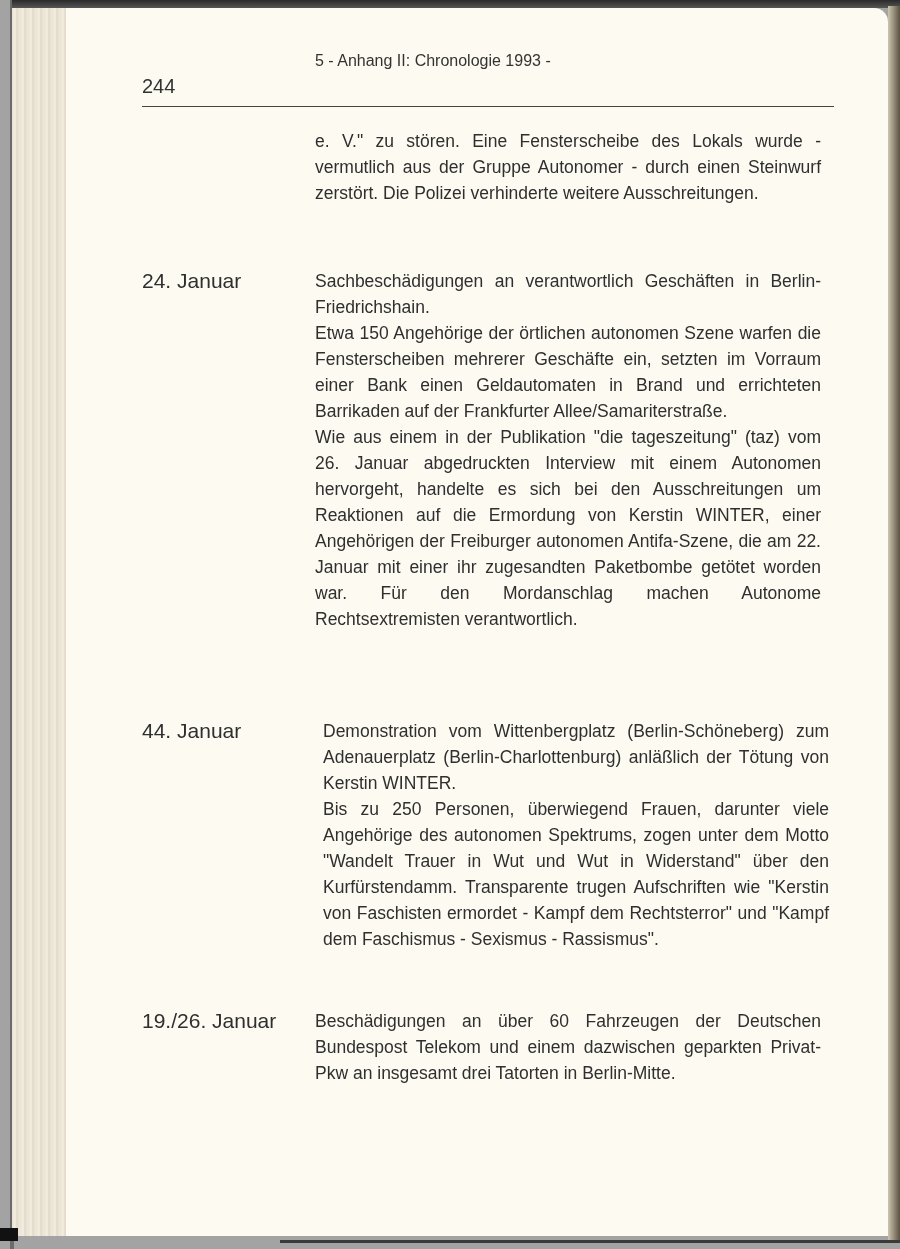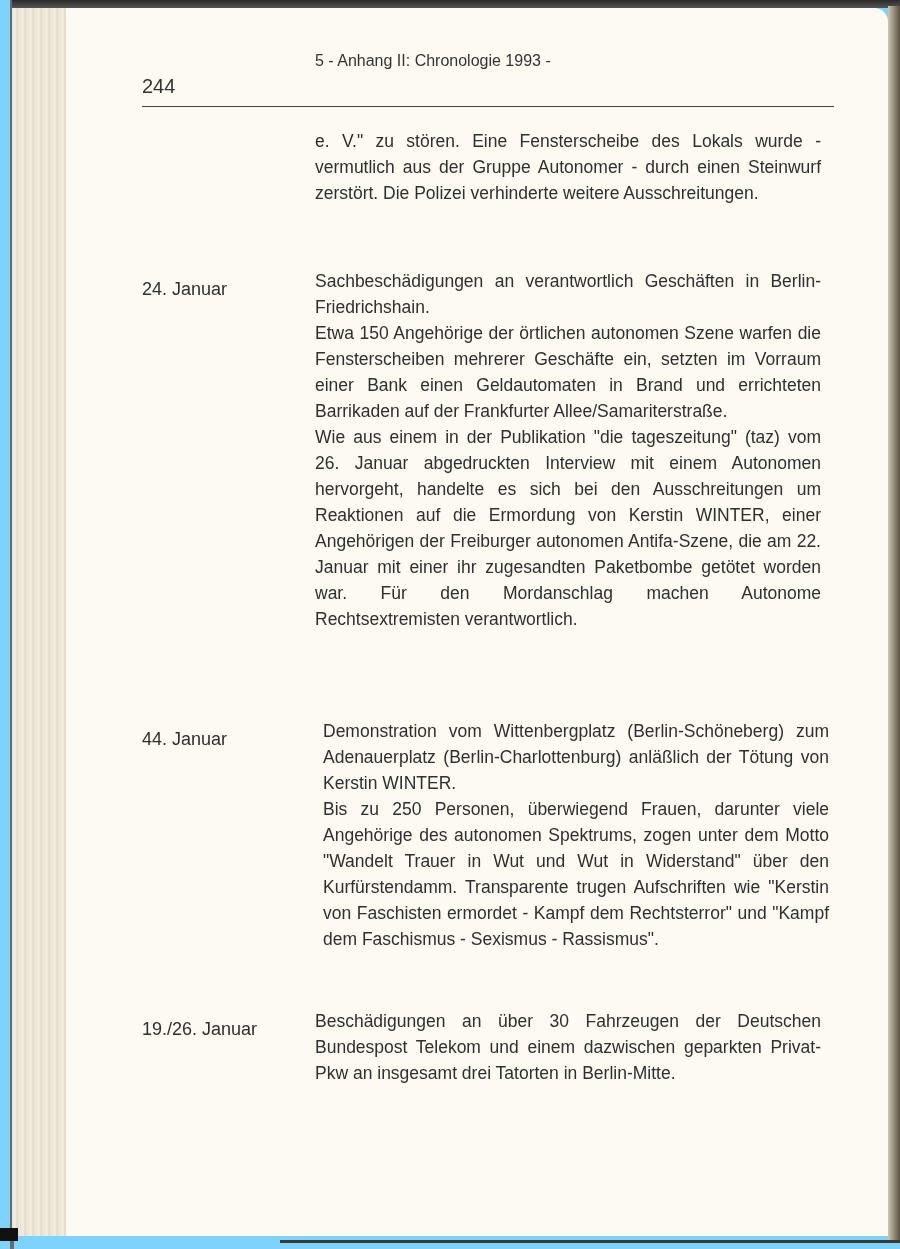--- a/index.html
+++ b/index.html
@@ -4,21 +4,21 @@
   <style>
     html, body { margin: 0; padding: 0; }
     body {
       width: 900px; height: 1249px; overflow: hidden;
       background: #ffffff;
       position: relative;
       font-family: "Liberation Sans", sans-serif;
     }
     .scan {
       position: absolute; left: 0; top: 0; width: 900px; height: 1249px;
-      background: #7dd3fc;
+      background: #a3a3a3;
     }
     .top-edge {
       position: absolute; left: 12px; top: 0; width: 888px; height: 8px;
       background: linear-gradient(#2a2a2a, #555);
     }
     .left-stack {
       position: absolute; left: 12px; top: 8px; width: 56px; height: 1228px;
       background: repeating-linear-gradient(90deg, #e8e2d3 0px, #f4efe2 3px, #e0d9c8 5px, #f1ebdd 8px);
     }
     .left-dark {
@@ -51,22 +51,22 @@
       font-size: 20px; color: #333;
     }
     .header-rule {
       position: absolute; left: 142px; top: 106px; width: 692px; height: 1px;
       background: #444;
     }
     .entry {
       position: absolute; left: 142px; width: 680px;
     }
     .date {
-      position: absolute; left: 0; top: 8px; width: 160px;
-      font-size: 18px; color: #2f2f2f; line-height: 26px;
+      position: absolute; left: 0; top: 0; width: 160px;
+      font-size: 21px; color: #2f2f2f; line-height: 26px;
     }
     .body-text {
       position: absolute; left: 173px; width: 506px;
       font-size: 17.5px; color: #2f2f2f; line-height: 26px;
       text-align: justify;
     }
     .body-text p { margin: 0; }
   </style>
 </head>
 <body>
@@ -103,16 +103,16 @@
     <div class="date">44. Januar</div>
     <div class="body-text" style="top:0;margin-left:8px;">
       <p>Demonstration vom Wittenbergplatz (Berlin-Schöneberg) zum Adenauerplatz (Berlin-Charlottenburg) anläßlich der Tötung von Kerstin WINTER.</p>
       <p>Bis zu 250 Personen, überwiegend Frauen, darunter viele Angehörige des autonomen Spektrums, zogen unter dem Motto "Wandelt Trauer in Wut und Wut in Widerstand" über den Kurfürstendamm. Transparente trugen Aufschriften wie "Kerstin von Faschisten ermordet - Kampf dem Rechtsterror" und "Kampf dem Faschismus - Sexismus - Rassismus".</p>
     </div>
   </div>
 
   <div class="entry" style="top:1008px;">
     <div class="date">19./26. Januar</div>
     <div class="body-text" style="top:0;">
-      <p>Beschädigungen an über 30 Fahrzeugen der Deutschen Bundespost Telekom und einem dazwischen geparkten Privat-Pkw an insgesamt drei Tatorten in Berlin-Mitte.</p>
+      <p>Beschädigungen an über 60 Fahrzeugen der Deutschen Bundespost Telekom und einem dazwischen geparkten Privat-Pkw an insgesamt drei Tatorten in Berlin-Mitte.</p>
     </div>
   </div>
 </div>
 
 </body></html>

